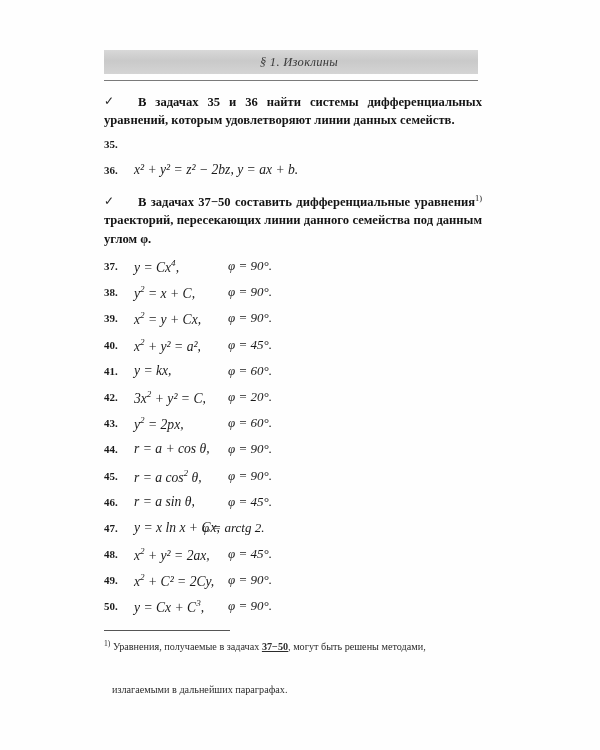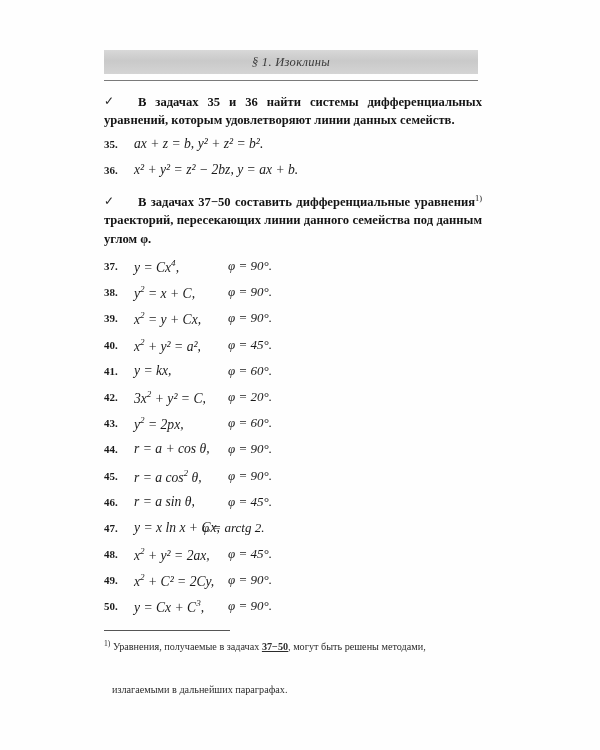--- a/index.html
+++ b/index.html
@@ -26,21 +26,21 @@
   .header-band {
     position: absolute;
     left: 104px;
     top: 50px;
     width: 374px;
     height: 24px;
     background: linear-gradient(180deg, #d8d8d8 0%, #c9c9c9 45%, #d4d4d4 100%);
   }
   .header-title {
     position: absolute;
-    left: 92px;
+    left: 100px;
     top: 50px;
     width: 350px;
     height: 24px;
     display: flex;
     align-items: center;
     justify-content: center;
     font-size: 12.5px;
     font-style: italic;
     color: #3a3a3a;
     letter-spacing: 0.3px;
@@ -165,21 +165,20 @@
   <div class="header-rule"></div>
 
   <div class="instruction instr-1">
     <span class="check-mark">✓</span>
     <span class="instr-body">В задачах 35 и 36 найти системы дифференциальных уравнений, которым удовлетворяют линии данных семейств.</span>
   </div>
 
   <div class="problems" style="top:136px;">
     <div class="prob-row">
       <span class="prob-num">35.</span>
-      <span class="prob-eq">ax + z = b, y² + z² = b².</span>
     </div>
     <div class="prob-row">
       <span class="prob-num">36.</span>
       <span class="prob-eq">x² + y² = z² − 2bz, y = ax + b.</span>
     </div>
   </div>
 
   <div class="instruction instr-2">
     <span class="check-mark">✓</span>
     <span class="instr-body"><span>В задачах 37−50 составить дифференциальные уравнения</span><span class="sup-note">1)</span><span> траекторий, пересекающих линии данного семейства под данным углом φ.</span></span>

